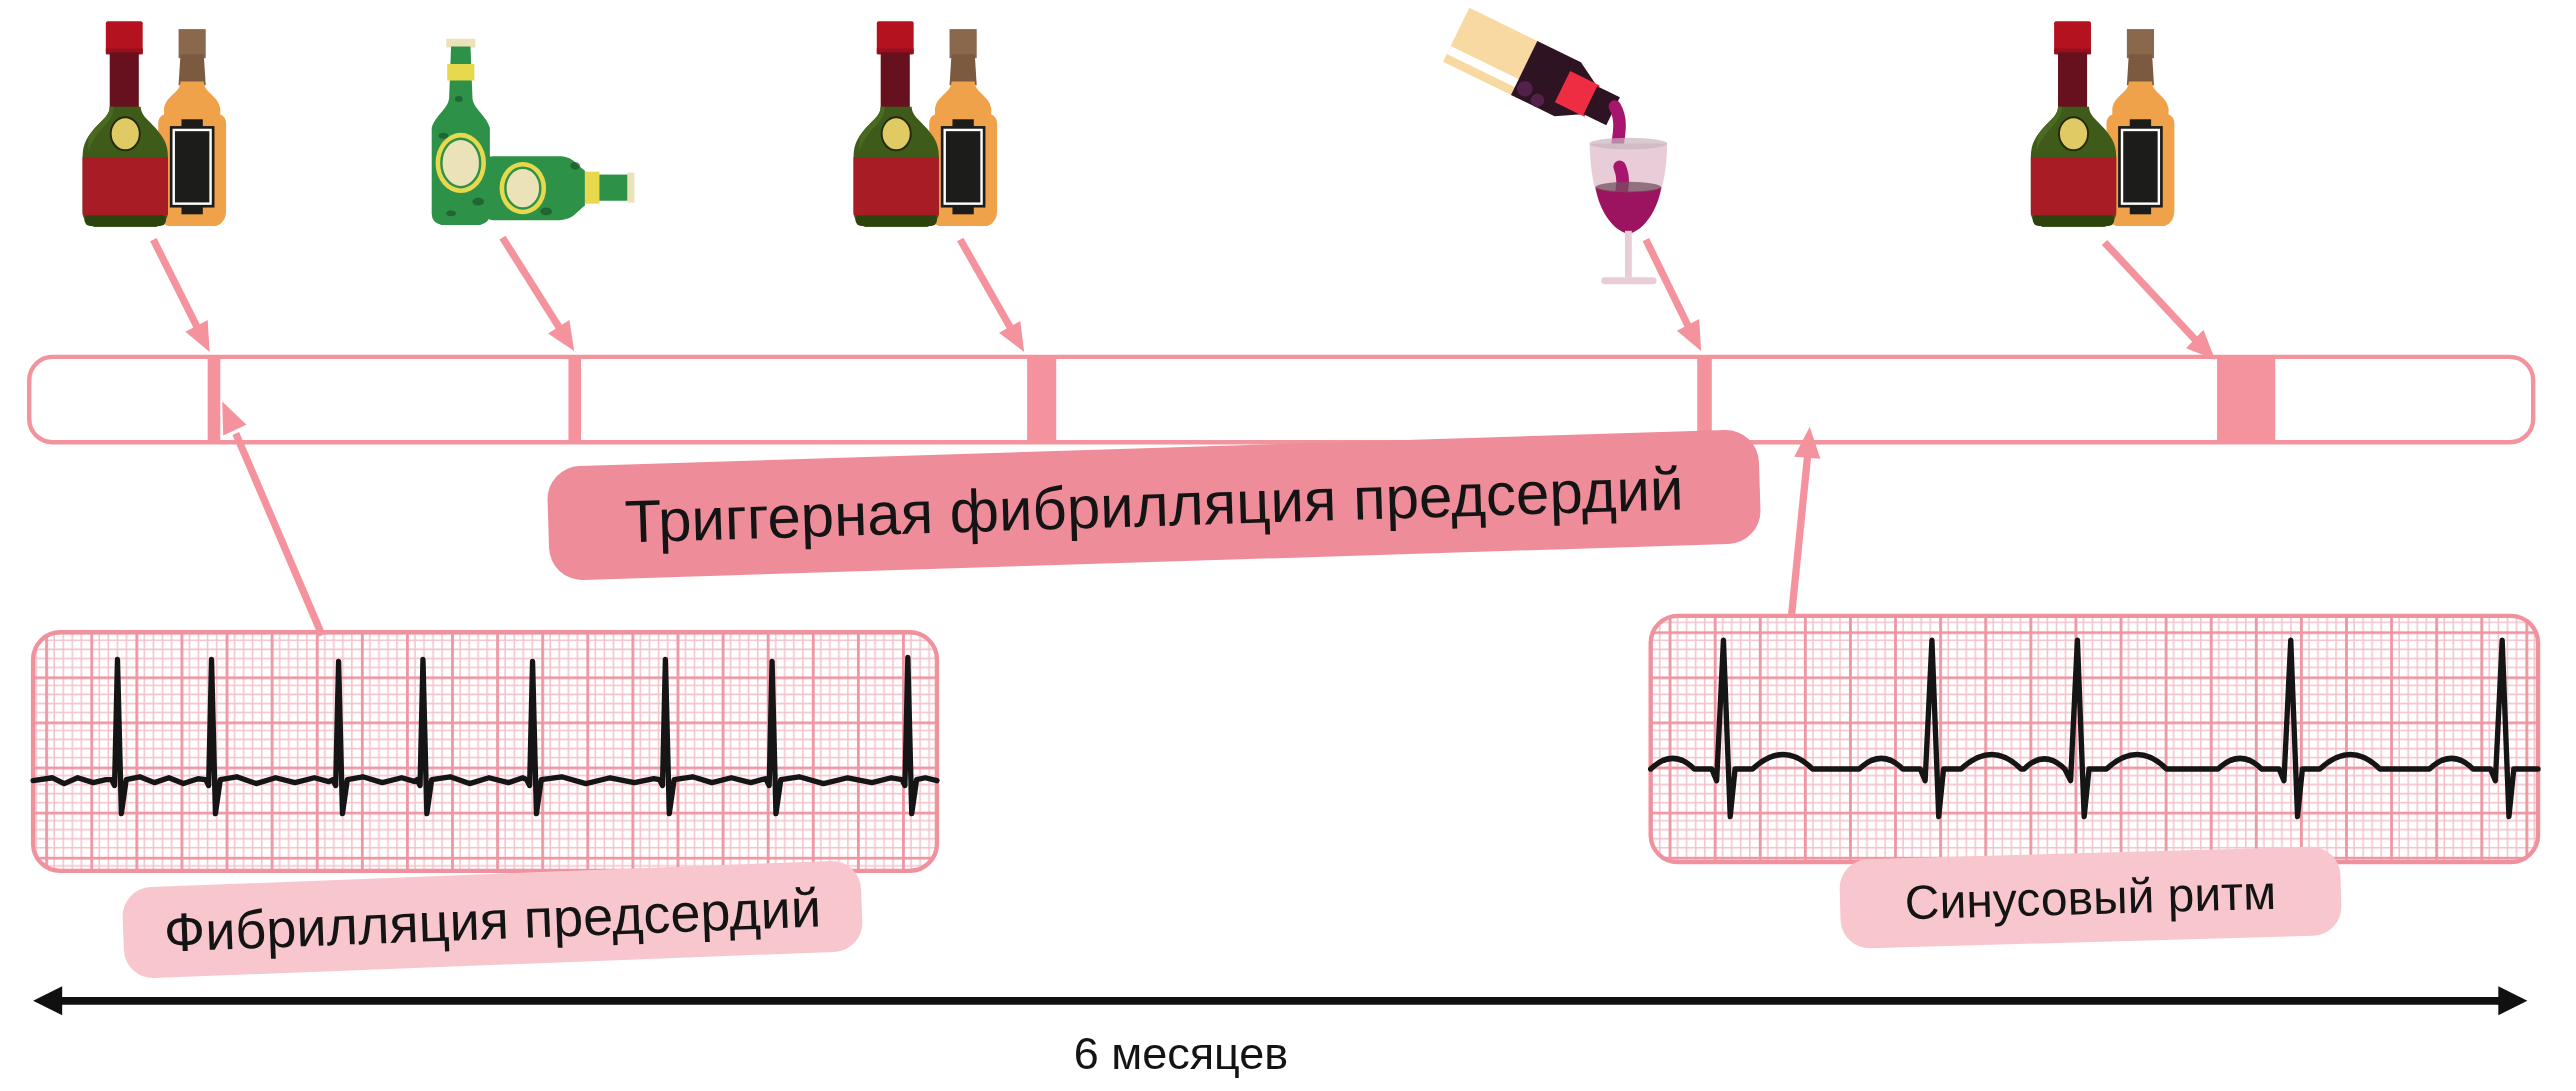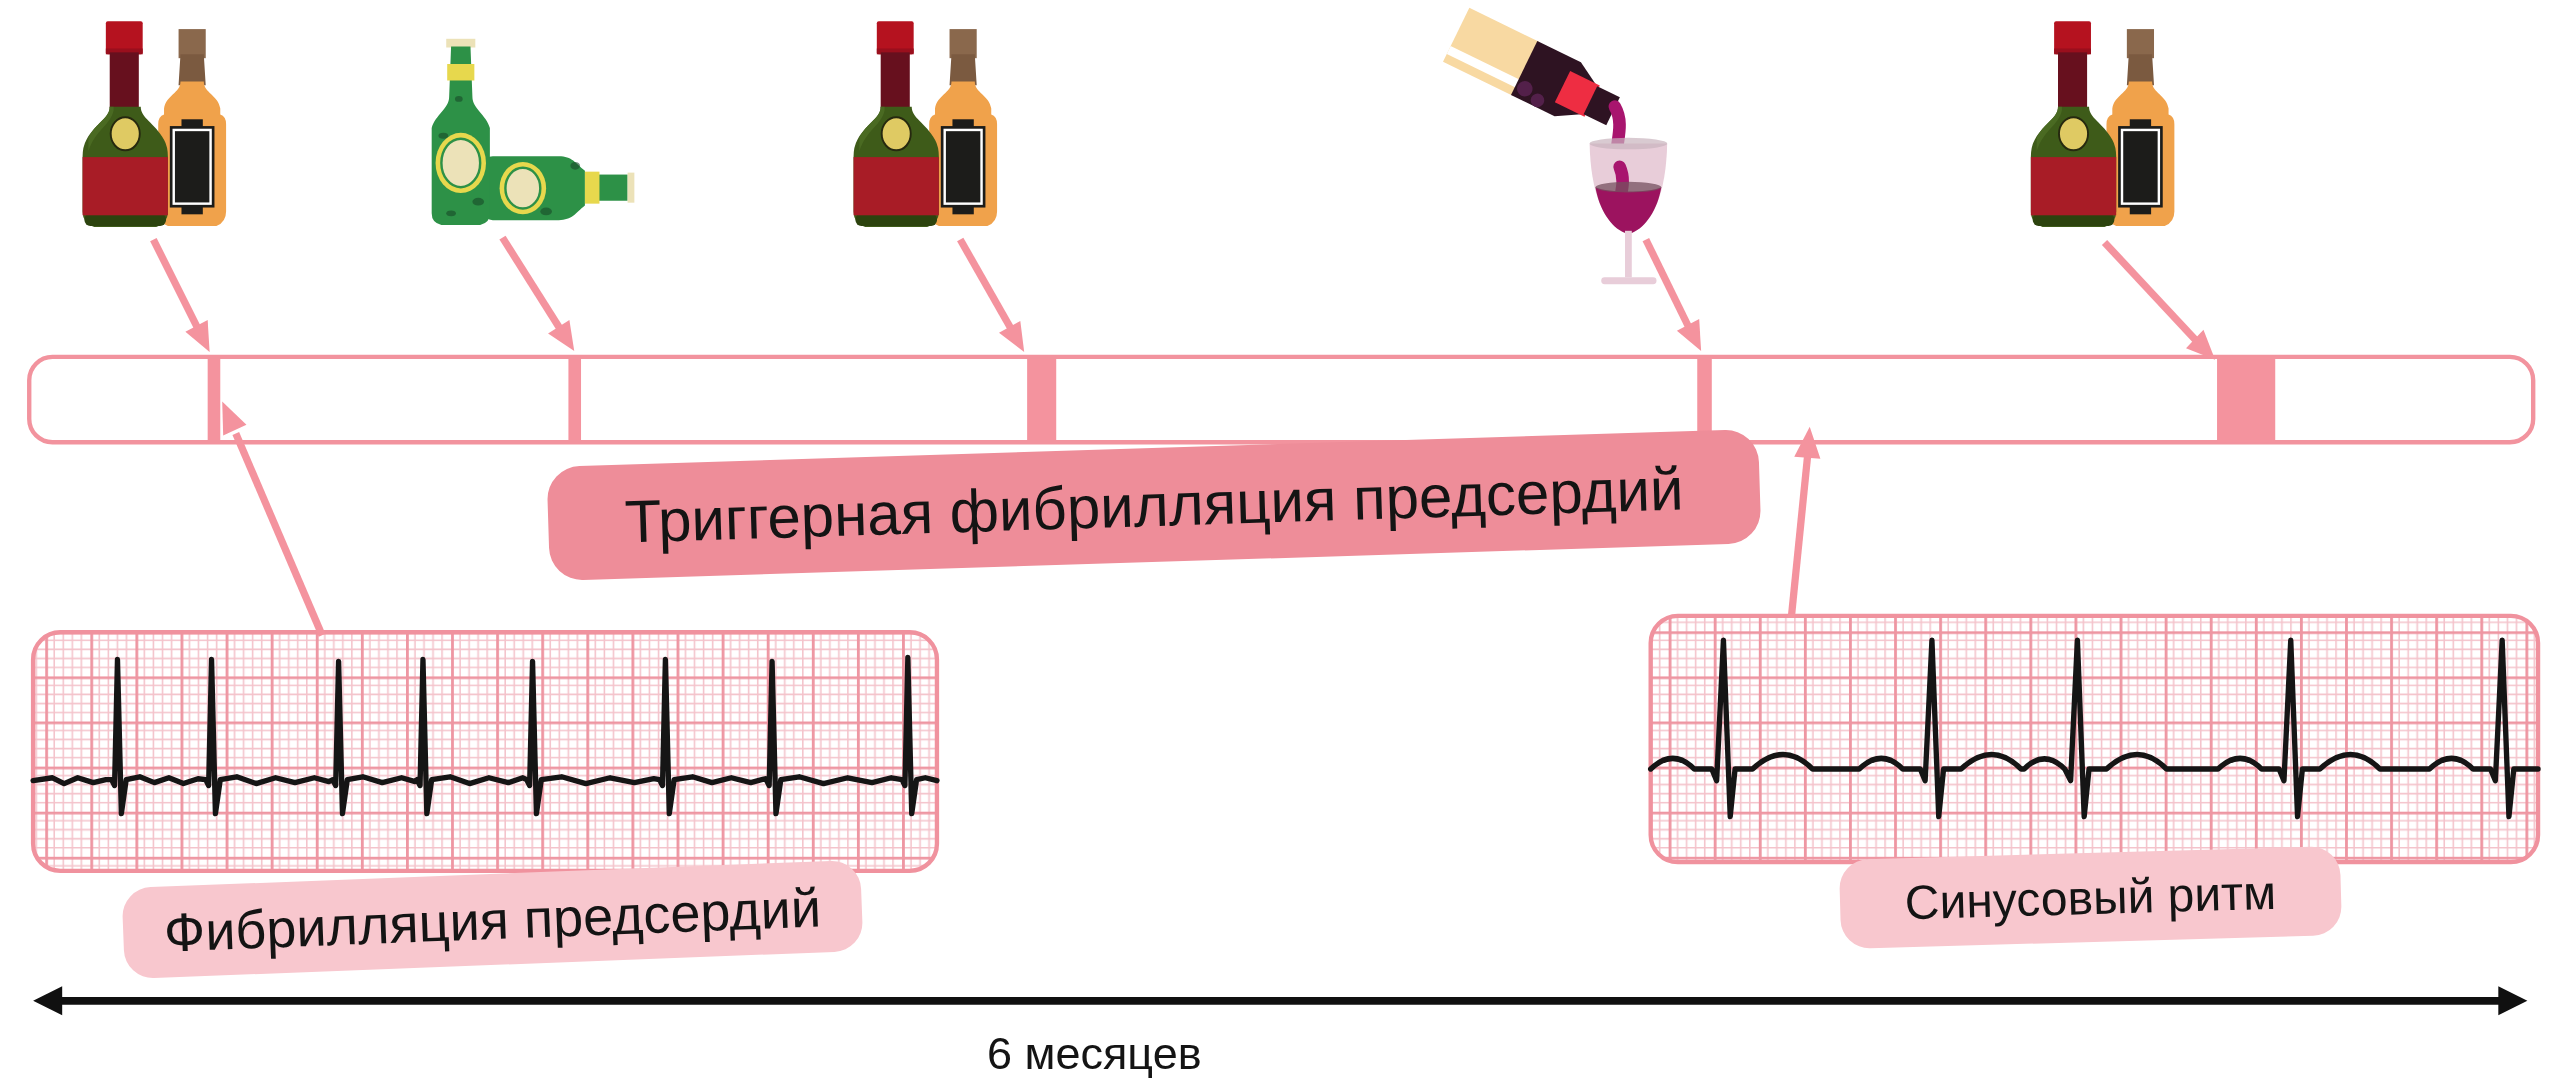--- a/index.html
+++ b/index.html
@@ -15,21 +15,21 @@
     position:absolute;display:flex;align-items:center;justify-content:center;
     color:#141414;text-align:center;white-space:nowrap;
   }
   .pill.dark{background:#ee8d99;border-radius:33px;}
   .pill.light{background:#f8c7ce;border-radius:29px;}
   #trigger-label{left:548px;top:448px;width:1212px;height:114px;font-size:60px;transform:rotate(-1.8deg);}
   #afib-label{left:123px;top:874px;width:739px;height:91px;font-size:54px;transform:rotate(-2.2deg);}
   #sinus-label{left:1840px;top:853px;width:501px;height:89px;font-size:48px;transform:rotate(-1.6deg);}
   #duration-label{
     position:absolute;left:987px;top:1028px;width:388px;
-    font-size:45px;color:#141414;text-align:left;white-space:nowrap;
+    font-size:45px;color:#141414;text-align:center;white-space:nowrap;
   }
 </style>
 </head>
 <body>
 
 <div class="canvas">
 
   <svg class="layer" viewBox="0 0 2656 1125">
     <defs>
 

